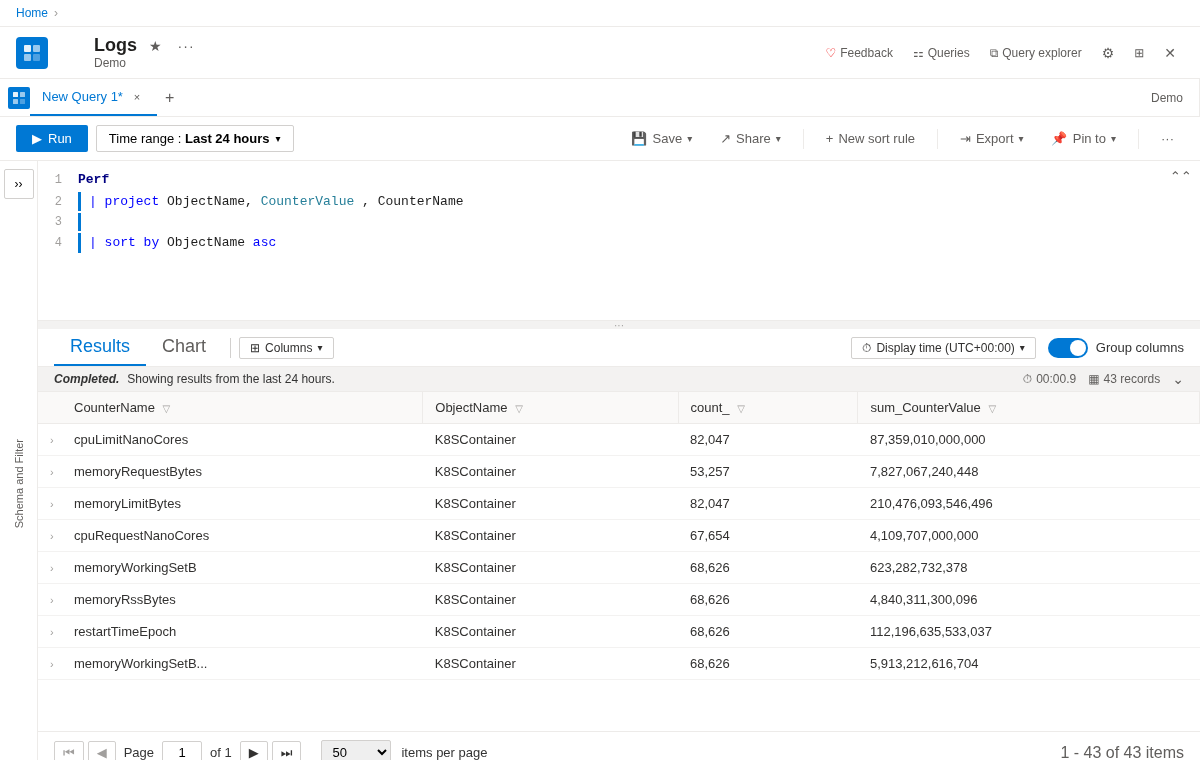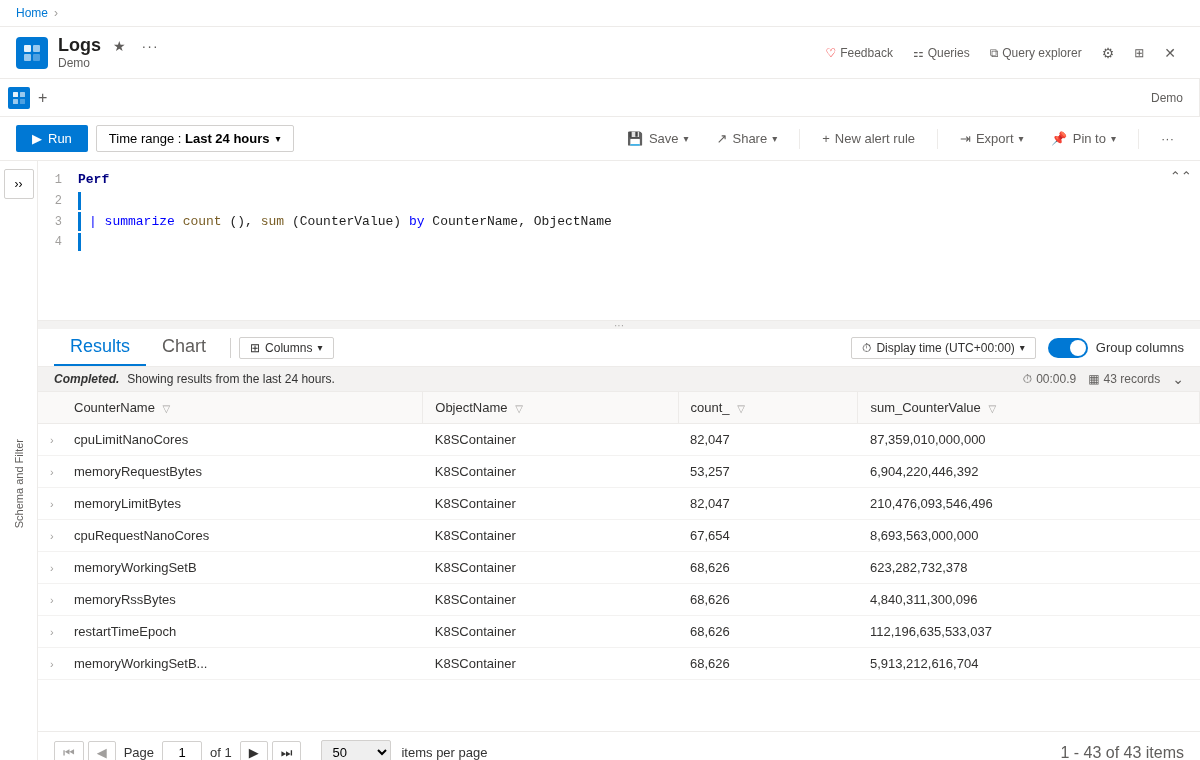--- a/index.html
+++ b/index.html
@@ -3,21 +3,21 @@
   <meta charset="utf-8">
   <style>
     * { box-sizing: border-box; margin: 0; padding: 0; }
     body { font-family: 'Segoe UI', Arial, sans-serif; font-size: 13px; background: #fff; color: #333; width: 1200px; height: 760px; overflow: hidden; }
 
     
     .breadcrumb { display: flex; align-items: center; padding: 6px 16px; font-size: 12px; color: #0078d4; border-bottom: 1px solid #edebe9; }
     .breadcrumb span { color: #605e5c; margin: 0 4px; }
 
     
-    .app-header { display: flex; align-items: center; padding: 6px 16px; border-bottom: 1px solid #edebe9; height: 52px; }
+    .app-header { display: flex; align-items: center; padding: 6px 16px; border-bottom: 1px solid #edebe9; height: 52px; gap: 36px; }
     .app-logo { width: 32px; height: 32px; background: #0078d4; border-radius: 4px; display: flex; align-items: center; justify-content: center; margin-right: 10px; flex-shrink: 0; }
     .app-logo svg { width: 20px; height: 20px; }
     .app-title-group { flex: 1; }
     .app-title { font-size: 18px; font-weight: 600; color: #201f1e; display: flex; align-items: center; gap: 8px; }
     .app-subtitle { font-size: 12px; color: #605e5c; }
     .header-actions { display: flex; align-items: center; gap: 4px; }
     .header-btn { background: none; border: none; cursor: pointer; color: #605e5c; padding: 4px 8px; font-size: 12px; display: flex; align-items: center; gap: 4px; border-radius: 2px; }
 
     
     .tab-bar { display: flex; align-items: center; border-bottom: 1px solid #edebe9; padding: 0 0 0 8px; height: 38px; }
@@ -145,20 +145,24 @@
 
 <div class="tab-bar">
   <div class="tab-icon">
     <svg width="14" height="14" viewBox="0 0 14 14" fill="none">
       <rect x="1" y="1" width="5" height="5" rx="0.5" fill="white" opacity="0.9"></rect>
       <rect x="8" y="1" width="5" height="5" rx="0.5" fill="white" opacity="0.6"></rect>
       <rect x="1" y="8" width="5" height="5" rx="0.5" fill="white" opacity="0.6"></rect>
       <rect x="8" y="8" width="5" height="5" rx="0.5" fill="white" opacity="0.3"></rect>
     </svg>
   </div>
+  <div class="tab active">
+    <span>New Query 1*</span>
+    <button class="tab-close">×</button>
+  </div>
   <button class="tab-add">+</button>
   <div class="tab-bar-spacer"></div>
   <div class="tab-workspace">Demo</div>
 </div>
 
 <div class="toolbar">
   <button class="btn-run">
     <span>▶</span>
     <span>Run</span>
   </button>
@@ -176,21 +180,21 @@
     <span style="font-size:10px;">▾</span>
   </button>
   <button class="toolbar-action">
     <span>↗</span>
     <span>Share</span>
     <span style="font-size:10px;">▾</span>
   </button>
   <div class="toolbar-divider"></div>
   <button class="toolbar-action">
     <span>+</span>
-    <span>New alert rule</span>
+    <span>New sort rule</span>
   </button>
   <div class="toolbar-divider"></div>
   <button class="toolbar-action">
     <span>⇥</span>
     <span>Export</span>
     <span style="font-size:10px;">▾</span>
   </button>
   <button class="toolbar-action">
     <span>📌</span>
     <span>Pin to</span>
@@ -210,37 +214,39 @@
   <div class="editor-results">
 
     <div class="editor">
       <div class="editor-line">
         <span class="line-num">1</span>
         <span class="code-text" style="color:#000080;font-weight:600;">Perf</span>
       </div>
       <div class="editor-line">
         <span class="line-num">2</span>
         <div class="line-bar"></div>
+        <span>
+          <span style="color:#0000ff;">| project</span>
+          <span style="color:#1e1e1e;"> ObjectName, </span>
+          <span style="color:#267f99;">CounterValue</span>
+          <span style="color:#1e1e1e;"> , CounterName</span>
+        </span>
       </div>
       <div class="editor-line">
         <span class="line-num">3</span>
         <div class="line-bar"></div>
-        <span>
-          <span style="color:#0000ff;">| summarize</span>
-          <span style="color:#795e26;"> count</span>
-          <span style="color:#1e1e1e;">(), </span>
-          <span style="color:#795e26;">sum</span>
-          <span style="color:#1e1e1e;">(CounterValue) </span>
-          <span style="color:#0000ff;">by</span>
-          <span style="color:#1e1e1e;"> CounterName, ObjectName</span>
-        </span>
       </div>
       <div class="editor-line">
         <span class="line-num">4</span>
         <div class="line-bar"></div>
+        <span>
+          <span style="color:#0000ff;">| sort by</span>
+          <span style="color:#1e1e1e;"> ObjectName </span>
+          <span style="color:#0000ff;">asc</span>
+        </span>
       </div>
       <button class="collapse-editor-btn" style="position:absolute;right:8px;top:8px;background:none;border:none;cursor:pointer;color:#605e5c;">⌃⌃</button>
     </div>
 
     <div class="editor-resize-handle">
       ···
     </div>
 
     <div class="results-area">
 
@@ -317,39 +323,39 @@
       <td>82,047</td>
       <td>87,359,010,000,000</td>
     </tr>
               <tr>
       <td class="expand-cell">
         <span class="row-expand">›</span>
       </td>
       <td>memoryRequestBytes</td>
       <td>K8SContainer</td>
       <td>53,257</td>
-      <td>6,904,220,446,392</td>
+      <td>7,827,067,240,448</td>
     </tr>
               <tr>
       <td class="expand-cell">
         <span class="row-expand">›</span>
       </td>
       <td>memoryLimitBytes</td>
       <td>K8SContainer</td>
       <td>82,047</td>
       <td>210,476,093,546,496</td>
     </tr>
               <tr>
       <td class="expand-cell">
         <span class="row-expand">›</span>
       </td>
       <td>cpuRequestNanoCores</td>
       <td>K8SContainer</td>
       <td>67,654</td>
-      <td>8,693,563,000,000</td>
+      <td>4,109,707,000,000</td>
     </tr>
               <tr>
       <td class="expand-cell">
         <span class="row-expand">›</span>
       </td>
       <td>memoryWorkingSetB</td>
       <td>K8SContainer</td>
       <td>68,626</td>
       <td>623,282,732,378</td>
     </tr>

